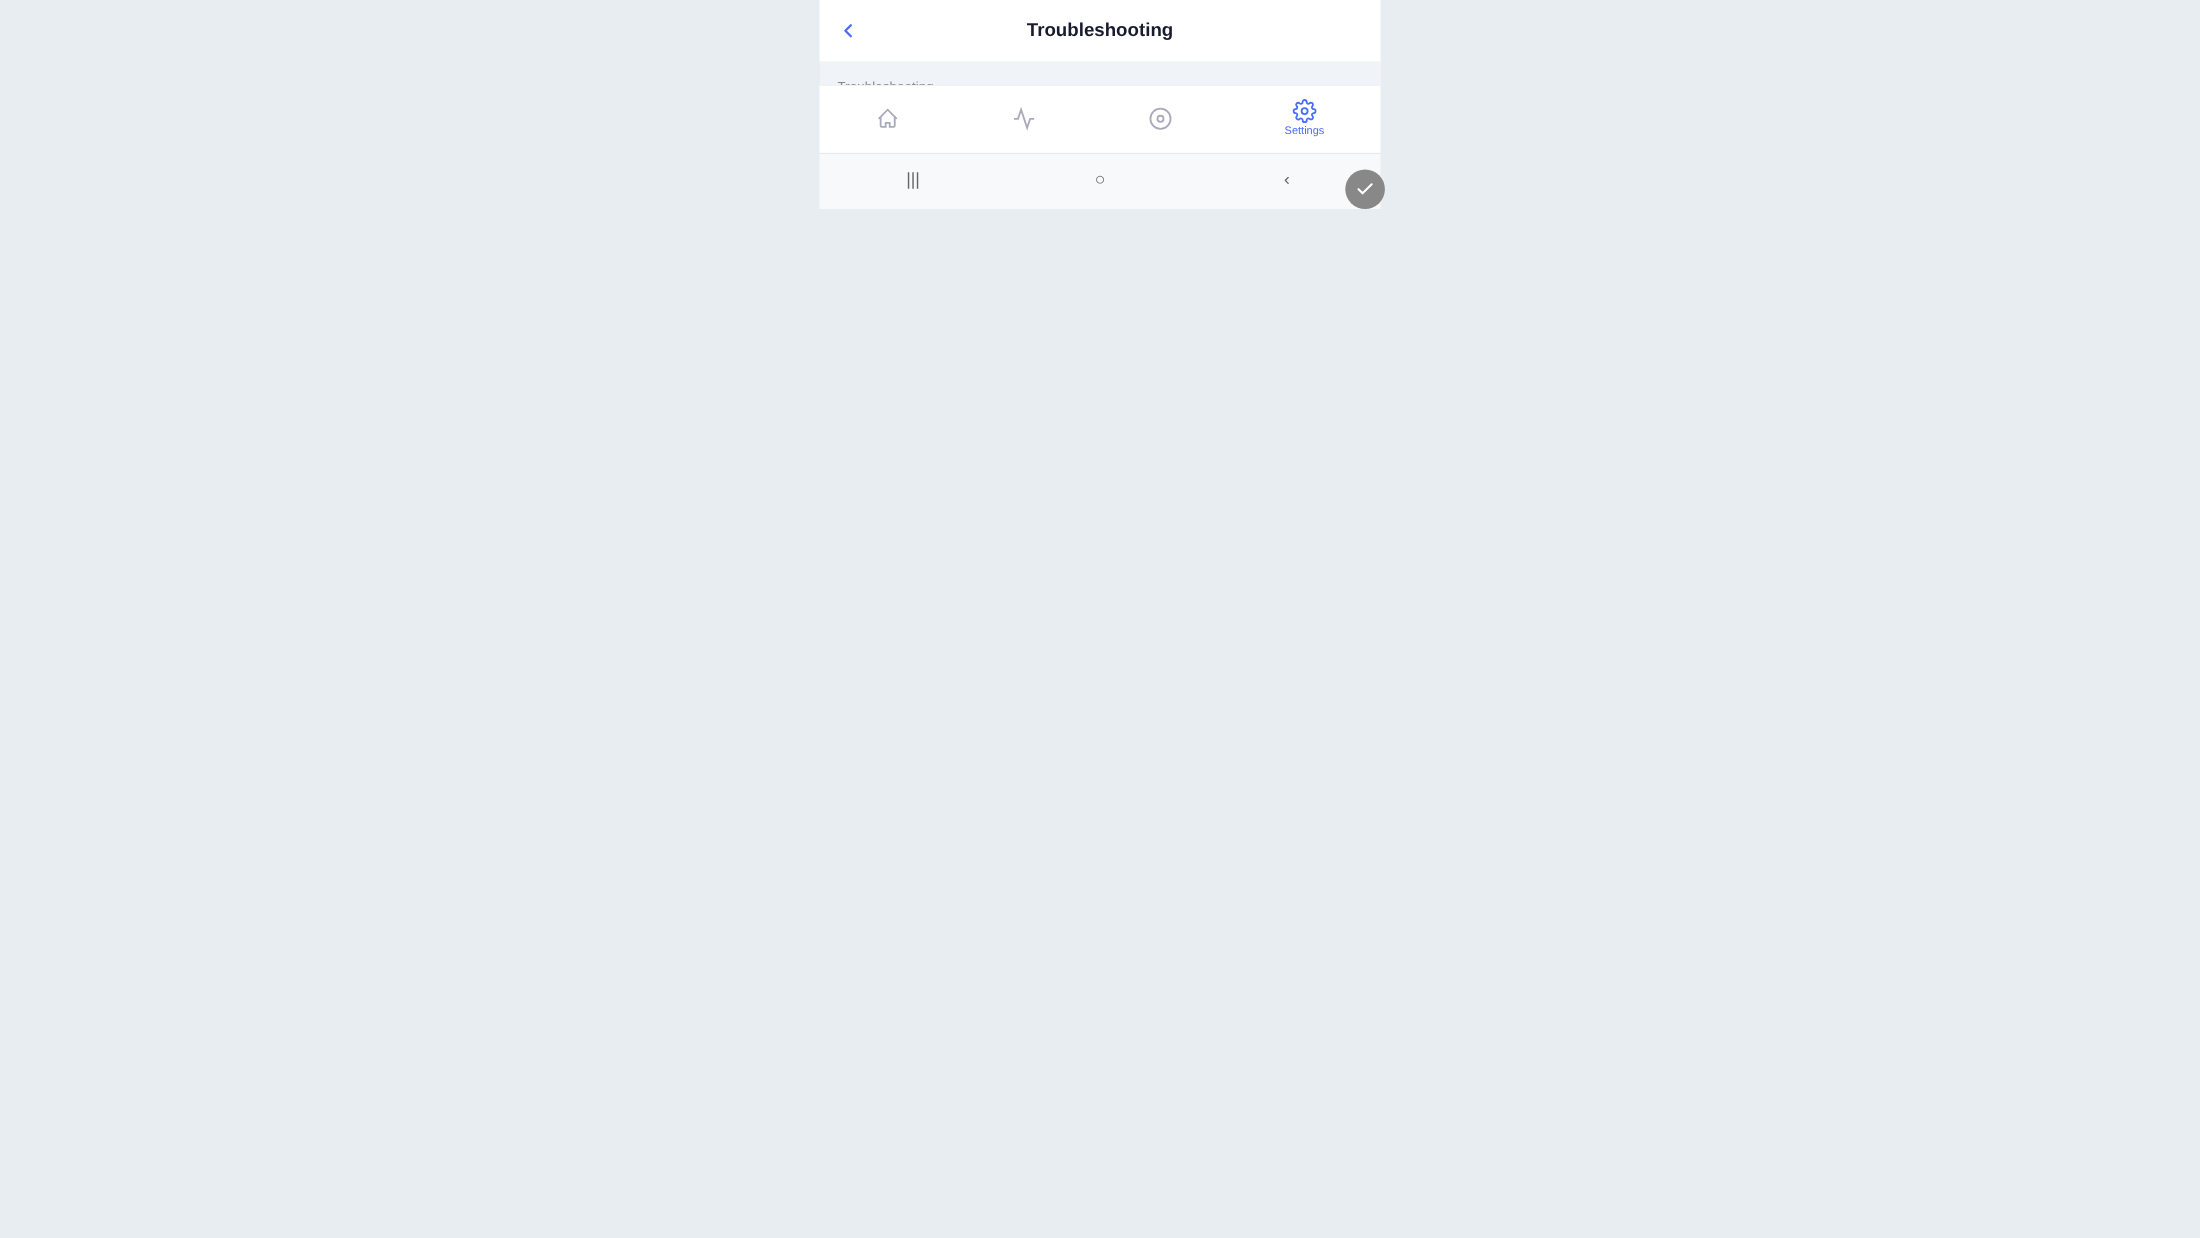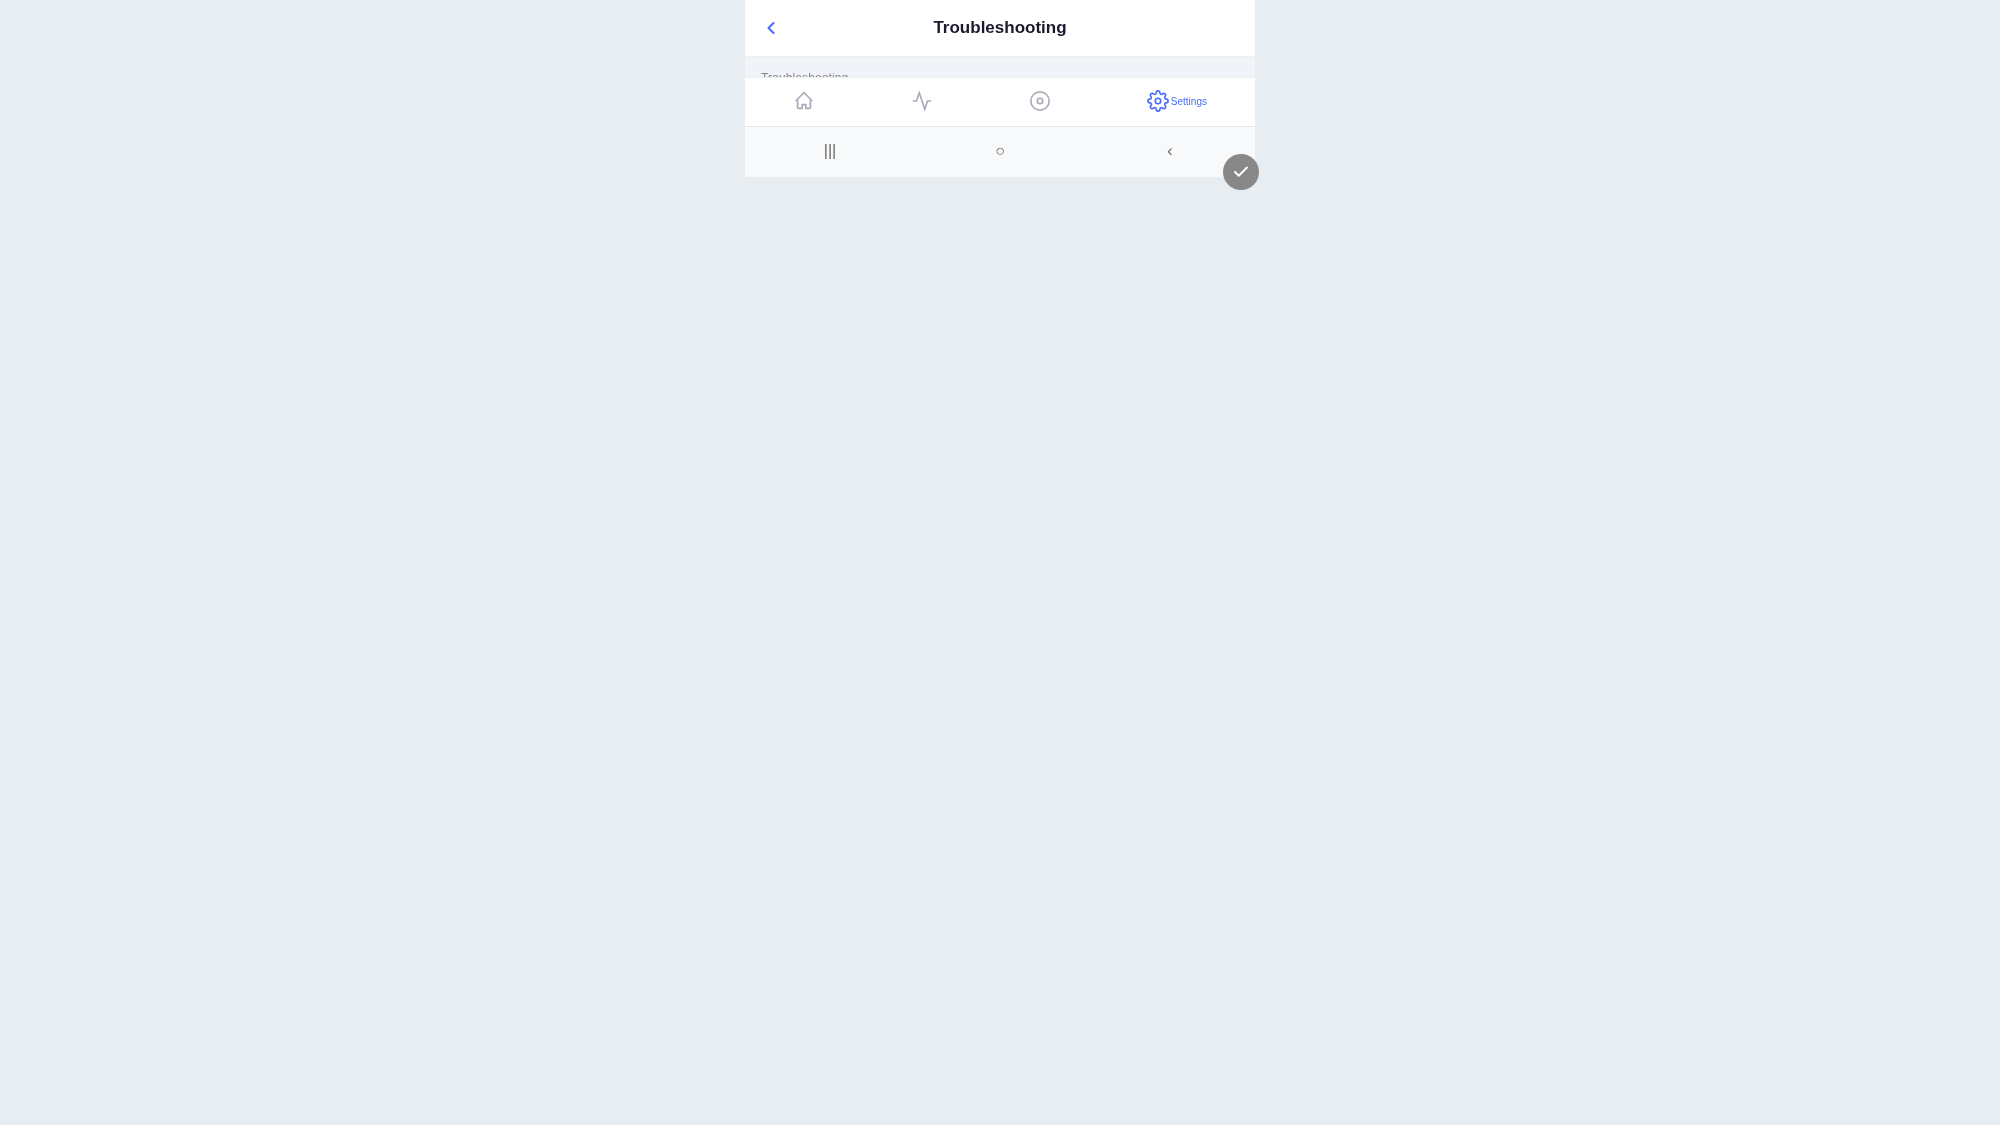--- a/index.html
+++ b/index.html
@@ -83,21 +83,21 @@
       background: #fff;
       border-top: 1px solid #eee;
       display: flex;
       align-items: center;
       justify-content: space-around;
       padding: 8px 0 10px 0;
     }
 
     .nav-item {
       display: flex;
-      flex-direction: row;
+      flex-direction: column;
       align-items: center;
       gap: 2px;
       cursor: pointer;
       padding: 4px 12px;
     }
 
     .nav-icon {
       width: 22px;
       height: 22px;
       color: #aab;

